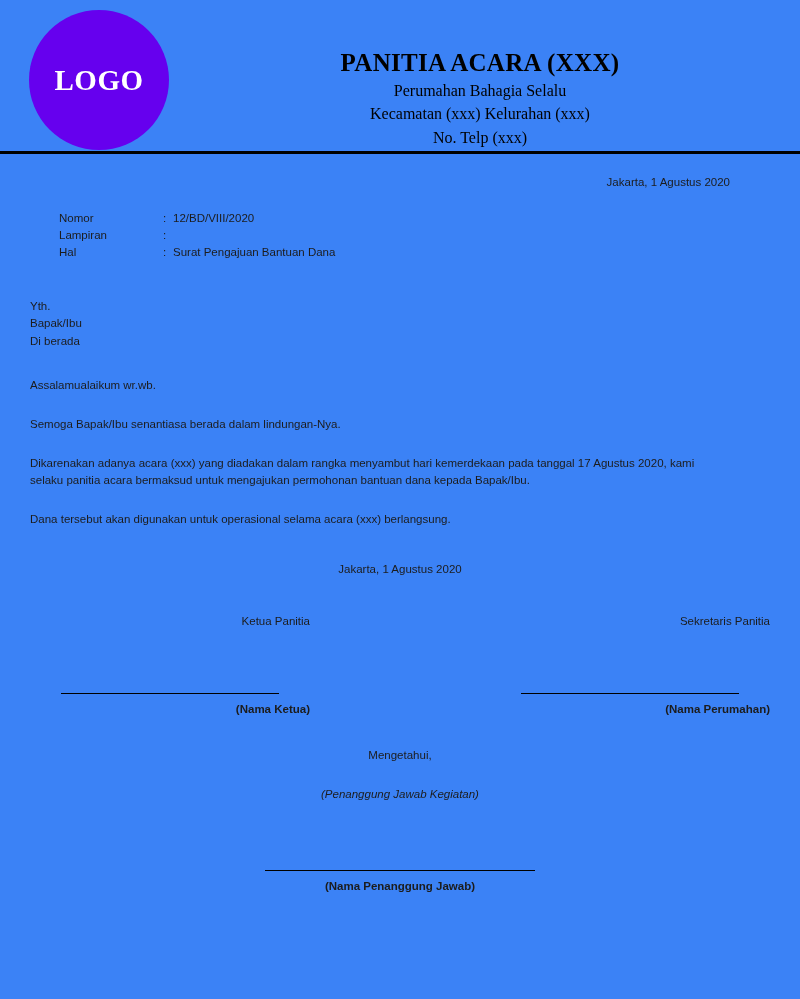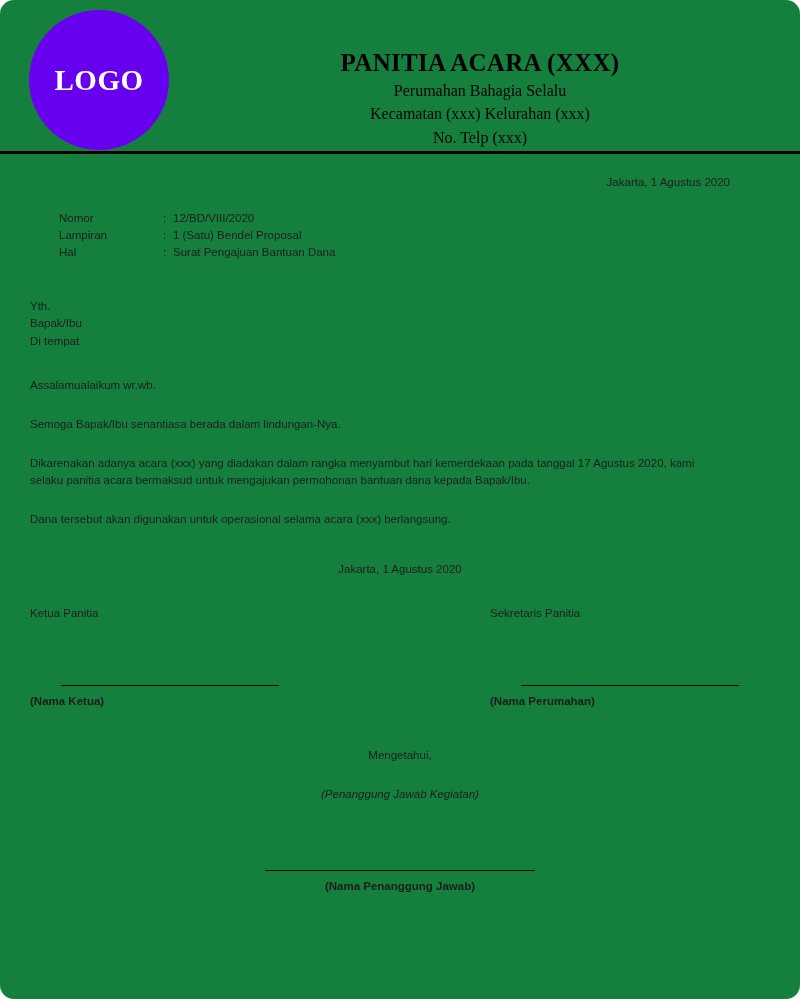--- a/index.html
+++ b/index.html
@@ -13,23 +13,22 @@
     font-family: "Liberation Sans", sans-serif;
     color: #1a1a1a;
     position: relative;
     overflow: hidden;
   }
 
   .page {
     position: relative;
     width: 800px;
     height: 999px;
-    background: #15803d;
+    background: #3b82f6;
     box-sizing: border-box;
-    border-radius: 14px;
   }
 
   
   .letterhead {
     position: relative;
     height: 152px;
   }
 
   .logo-circle {
     position: absolute;
@@ -145,23 +144,23 @@
   }
 
   
   .sign-row {
     position: relative;
     margin-top: 26px;
     height: 120px;
   }
   .sign-col {
     position: absolute;
-    top: 0;
+    top: 8px;
     width: 280px;
-    text-align: left;
+    text-align: right;
   }
   .sign-col.left  { left: 0px; }
   .sign-col.right { right: 0px; }
 
   .sign-title {
     font-size: 11.5px;
   }
   .sign-line {
     margin: 0 auto;
     margin-top: 62px;
@@ -219,33 +218,32 @@
 
     <div class="meta">
       <div class="meta-row">
         <span class="meta-label">Nomor</span>
         <span class="meta-sep">:</span>
         <span class="meta-value">12/BD/VIII/2020</span>
       </div>
       <div class="meta-row">
         <span class="meta-label">Lampiran</span>
         <span class="meta-sep">:</span>
-        <span class="meta-value">1 (Satu) Bendel Proposal</span>
       </div>
       <div class="meta-row">
         <span class="meta-label">Hal</span>
         <span class="meta-sep">:</span>
         <span class="meta-value">Surat Pengajuan Bantuan Dana</span>
       </div>
     </div>
 
     <div class="addressee">
       <div>Yth.</div>
       <div>Bapak/Ibu</div>
-      <div>Di tempat</div>
+      <div>Di berada</div>
     </div>
 
     <div class="salutation">Assalamualaikum wr.wb.</div>
 
     <div class="para">Semoga Bapak/Ibu senantiasa berada dalam lindungan-Nya.</div>
     <div class="para">Dikarenakan adanya acara (xxx) yang diadakan dalam rangka menyambut hari kemerdekaan pada tanggal 17 Agustus 2020, kami selaku panitia acara bermaksud untuk mengajukan permohonan bantuan dana kepada Bapak/Ibu.</div>
     <div class="para">Dana tersebut akan digunakan untuk operasional selama acara (xxx) berlangsung.</div>
 
     <div class="closing-place">Jakarta, 1 Agustus 2020</div>
 

